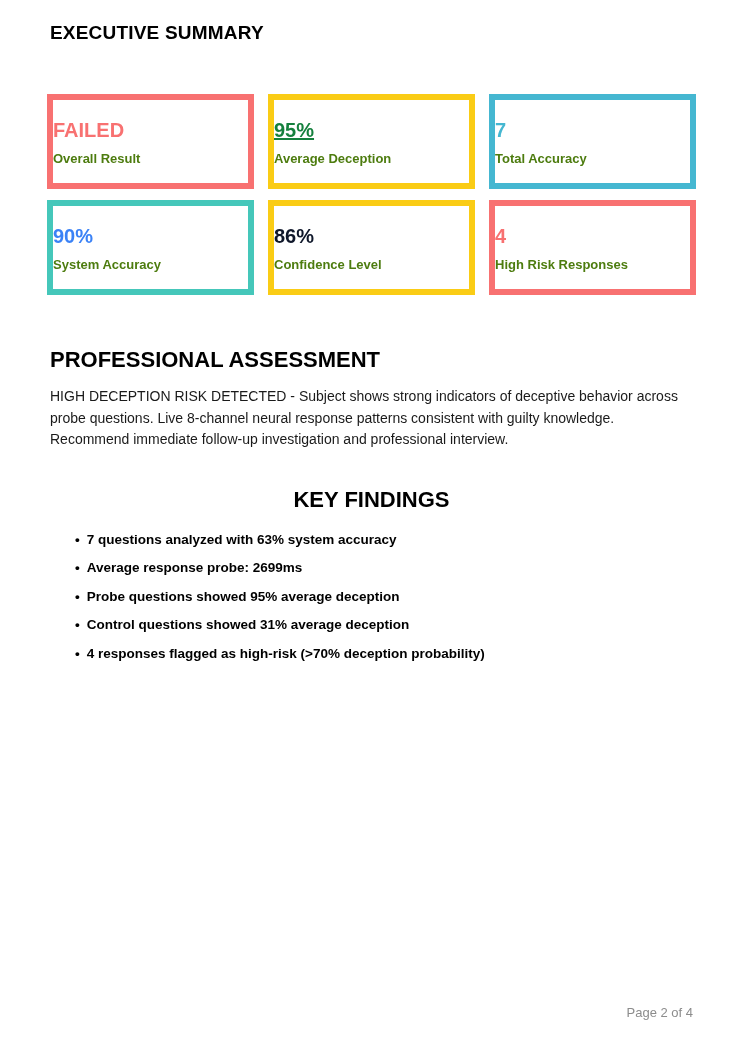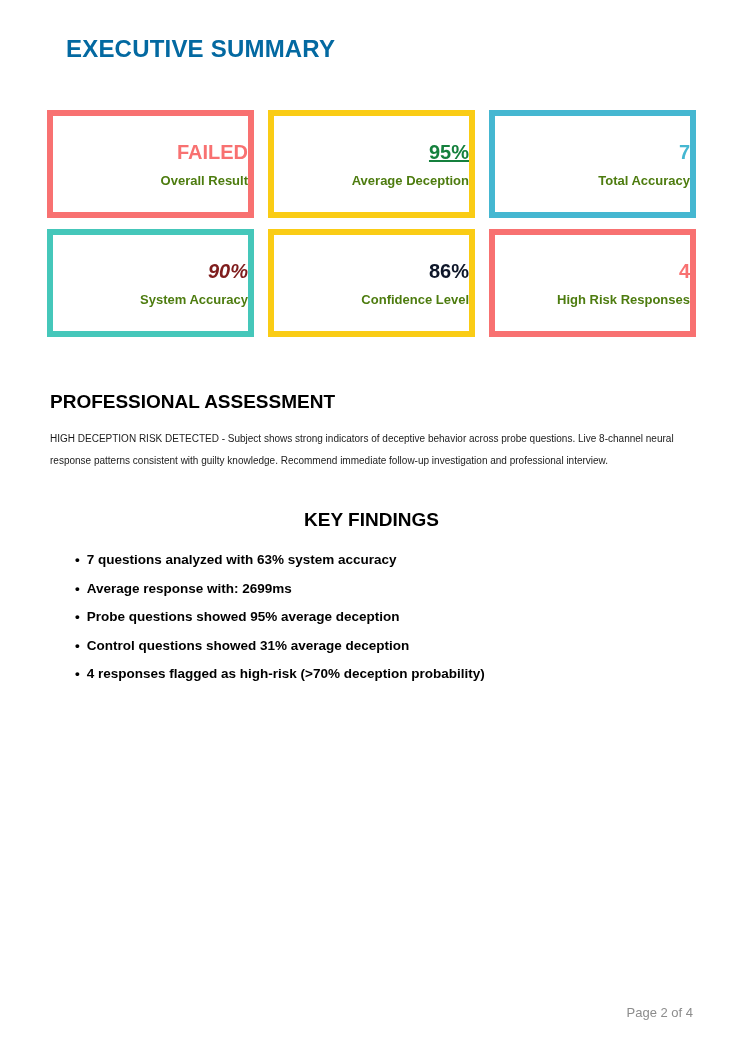--- a/index.html
+++ b/index.html
@@ -14,70 +14,70 @@
     background: #ffffff;
     font-family: "Liberation Sans", sans-serif;
     color: #1a1a1a;
     box-sizing: border-box;
     overflow: hidden;
   }
   .content {
     padding: 0 50px;
   }
   .doc-title {
-    margin: 16px;
+    margin: 0;
     padding-top: 19px;
-    font-size: 24px;
+    font-size: 19px;
     line-height: 28px;
     font-weight: 700;
     letter-spacing: 0.2px;
-    color: #0369a1;
+    color: #000000;
   }
   .stats-grid {
     margin-top: 47px;
     margin-left: -3px;
     margin-right: -3px;
     display: grid;
     grid-template-columns: repeat(3, 1fr);
     column-gap: 14px;
     row-gap: 11px;
   }
   .stat-card {
     box-sizing: border-box;
-    height: 108px;
+    height: 95px;
     border: 6px solid #22c55e;
     background: #ffffff;
     display: flex;
     flex-direction: column;
-    align-items: flex-end;
+    align-items: flex-start;
     justify-content: center;
     text-align: center;
   }
   .stat-value {
     font-size: 20px;
     font-weight: 700;
     line-height: 24px;
   }
   .stat-label {
     margin-top: 9px;
     font-size: 13px;
     font-weight: 700;
     color: #4d7c0f;
   }
   .section-heading {
     margin: 0;
-    font-size: 19px;
+    font-size: 22px;
     line-height: 23px;
     font-weight: 700;
     color: #000000;
   }
   .section-assessment { margin-top: 53px; }
   .assessment-body {
     margin: 15px 0 0 0;
-    font-size: 10px;
+    font-size: 14px;
     line-height: 21.5px;
     font-weight: 400;
     color: #1a1a1a;
     max-width: 643px;
   }
   .section-findings { margin-top: 37px; text-align: center; }
   .findings-list {
     list-style: none;
     margin: 20px 0 0 0;
     padding: 0 0 0 25px;
@@ -118,21 +118,21 @@
       </div>
       <div class="stat-card" style="border-color: rgb(250, 204, 21);">
         <div class="stat-value" style="color: #15803d; text-decoration: underline;">95%</div>
         <div class="stat-label">Average Deception</div>
       </div>
       <div class="stat-card" style="border-color: rgb(69, 183, 209);">
         <div class="stat-value" style="color: rgb(69, 183, 209);">7</div>
         <div class="stat-label">Total Accuracy</div>
       </div>
       <div class="stat-card" style="border-color: rgb(69, 199, 186);">
-        <div class="stat-value" style="color: #7f1d1d; font-style: italic;">90%</div>
+        <div class="stat-value" style="color: #3b82f6;">90%</div>
         <div class="stat-label">System Accuracy</div>
       </div>
       <div class="stat-card" style="border-color: rgb(250, 204, 21);">
         <div class="stat-value" style="color: #0f172a;">86%</div>
         <div class="stat-label">Confidence Level</div>
       </div>
       <div class="stat-card" style="border-color: rgb(248, 113, 113);">
         <div class="stat-value" style="color: rgb(248, 113, 113);">4</div>
         <div class="stat-label">High Risk Responses</div>
       </div>
@@ -145,21 +145,21 @@
 
     <div class="section-findings">
       <h2 class="section-heading">KEY FINDINGS</h2>
       <ul class="findings-list">
         <li>
           <span class="bullet-glyph">•</span>
           <span>7 questions analyzed with 63% system accuracy</span>
         </li>
         <li>
           <span class="bullet-glyph">•</span>
-          <span>Average response with: 2699ms</span>
+          <span>Average response probe: 2699ms</span>
         </li>
         <li>
           <span class="bullet-glyph">•</span>
           <span>Probe questions showed 95% average deception</span>
         </li>
         <li>
           <span class="bullet-glyph">•</span>
           <span>Control questions showed 31% average deception</span>
         </li>
         <li>

